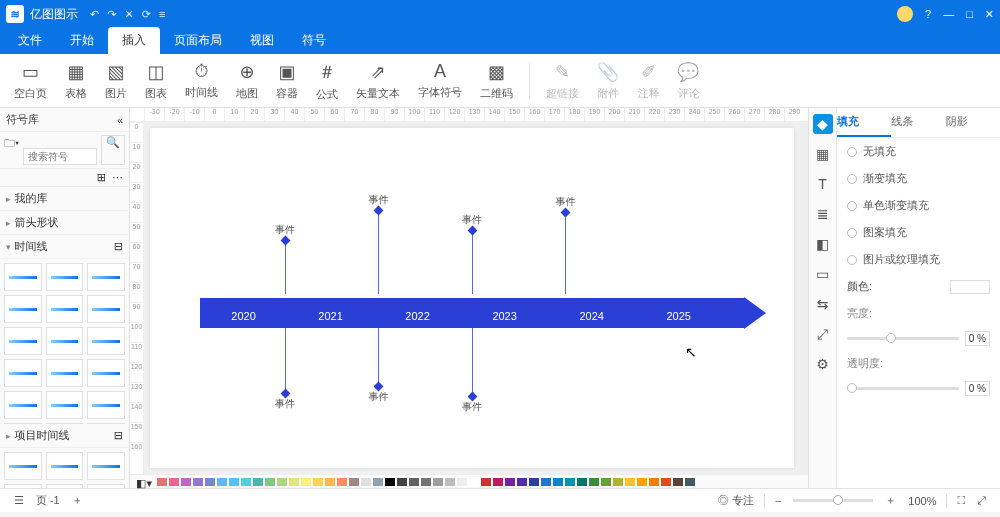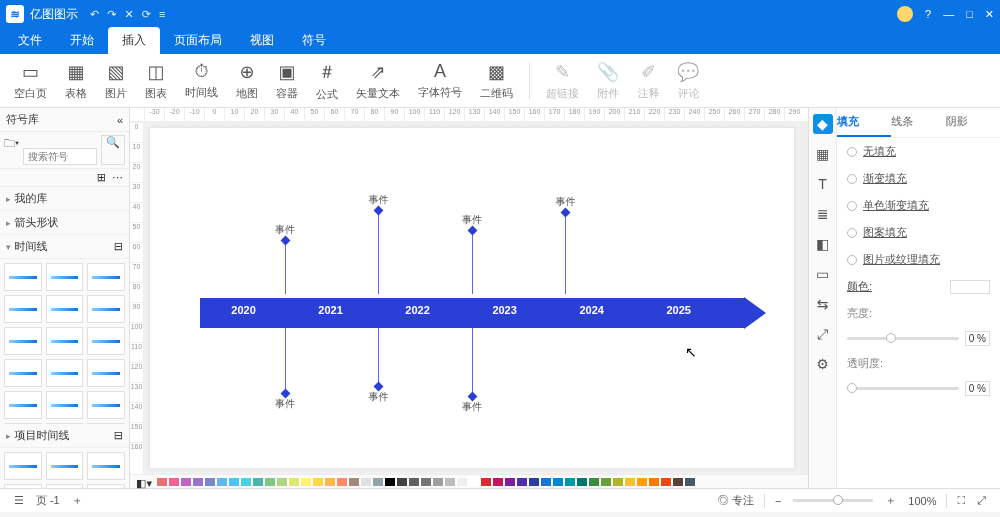--- a/index.html
+++ b/index.html
@@ -54,37 +54,37 @@
 .canvaswrap { flex: 1; display: flex; background: #f0f0f0; position: relative; }
 .vruler { width: 14px; background: #fff; border-right: 1px solid #eee; font-size: 7px; color: #999; display: flex; flex-direction: column; }
 .vruler span { height: 20px; writing-mode: horizontal-tb; text-align: center; border-top: 1px solid #eee; }
 .canvas { flex: 1; background: #fff; margin: 6px; box-shadow: 0 0 4px rgba(0,0,0,.1); position: relative; }
 
 .timeline { position: absolute; left: 30px; right: 30px; top: 170px; }
 .arrow-body { position: relative; height: 30px; background: #2a3fd6; margin: 0 20px; }
 .arrow-body::before { content:""; position:absolute; left:-20px; top:0; width:0; height:0; border-top:15px solid transparent; border-bottom:15px solid transparent; border-left:20px solid #fff0; }
 .arrow-body .notch { position:absolute; left:-12px; top:0; width:0; height:0; border-top:15px solid transparent; border-bottom:15px solid transparent; border-left:12px solid #fff; }
 .arrow-body::after { content:""; position:absolute; right:-22px; top:-1px; width:0; height:0; border-top:16px solid transparent; border-bottom:16px solid transparent; border-left:22px solid #2a3fd6; }
-.year { position:absolute; top:6px; color:#fff; font-size:11px; font-weight:bold; transform: translateX(-50%); }
+.year { position:absolute; top:12px; color:#fff; font-size:11px; font-weight:normal; transform: translateX(-50%); }
 .ev { position: absolute; font-size: 10px; color: #555; text-align: center; transform: translateX(-50%); }
 .ev .stem { width: 1px; background: #5468ff; border-left: 1px dashed #5468ff; margin: 0 auto; }
 .ev .dia { width: 7px; height: 7px; background: #2a3fd6; transform: rotate(45deg); margin: 0 auto; }
 
 .colstrip { height: 14px; display: flex; padding: 2px 6px; gap: 0; background: #fafafa; border-top:1px solid #eee; }
 .colstrip .sw { flex:1; max-width:12px; height: 10px; border: 1px solid #fff; }
 
 .righttool { width: 28px; background: #fafafa; border-left: 1px solid #e0e0e0; display: flex; flex-direction: column; align-items: center; padding: 6px 0; gap: 10px; }
 .righttool .tb { width: 20px; height: 20px; display: flex; align-items: center; justify-content: center; cursor: pointer; font-size: 14px; color: #555; border-radius:3px; }
 .righttool .tb.active { background: #0b92e5; color: #fff; }
 
 .rightpanel { width: 164px; background: #fff; border-left: 1px solid #eaeaea; display: flex; flex-direction: column; font-size: 11px; }
 .rightpanel .ptabs { display: flex; border-bottom: 1px solid #eee; }
 .rightpanel .ptab { flex: 1; text-align: left; padding: 6px 0; cursor: pointer; color: #666; }
 .rightpanel .ptab.active { color: #0b74e5; border-bottom: 2px solid #0b74e5; background:#fff; font-weight:bold; }
-.rightpanel .opt { padding: 6px 10px; color: #555; display: flex; align-items: center; gap: 6px; text-decoration: underline; }
+.rightpanel .opt { padding: 6px 10px; color: #555; display: flex; align-items: center; gap: 6px; }
 .rightpanel .radio { width: 10px; height: 10px; border: 1px solid #bbb; border-radius: 50%; display:inline-block; }
 .rightpanel .radio.on { border-color: #0b74e5; box-shadow: inset 0 0 0 2px #0b74e5; }
 .rightpanel .sect { padding: 6px 10px; color: #888; }
 .rightpanel .color-sw { width: 40px; height: 14px; border: 1px solid #ddd; margin-left:auto; }
 .rightpanel .slider-row { padding: 4px 10px; display: flex; align-items: center; gap: 6px; }
 .rightpanel .slider { flex: 1; height: 3px; background: #ddd; border-radius: 2px; position: relative; }
 .rightpanel .slider .kn { position: absolute; width: 10px; height: 10px; background: #fff; border: 1px solid #bbb; border-radius: 50%; top: -4px; }
 .rightpanel .pct { font-size: 10px; border: 1px solid #ddd; padding: 1px 3px; }
 
 .statusbar { height: 24px; background: #fff; border-top: 1px solid #e0e0e0; display: flex; align-items: center; padding: 0 8px; font-size: 11px; color: #555; }

